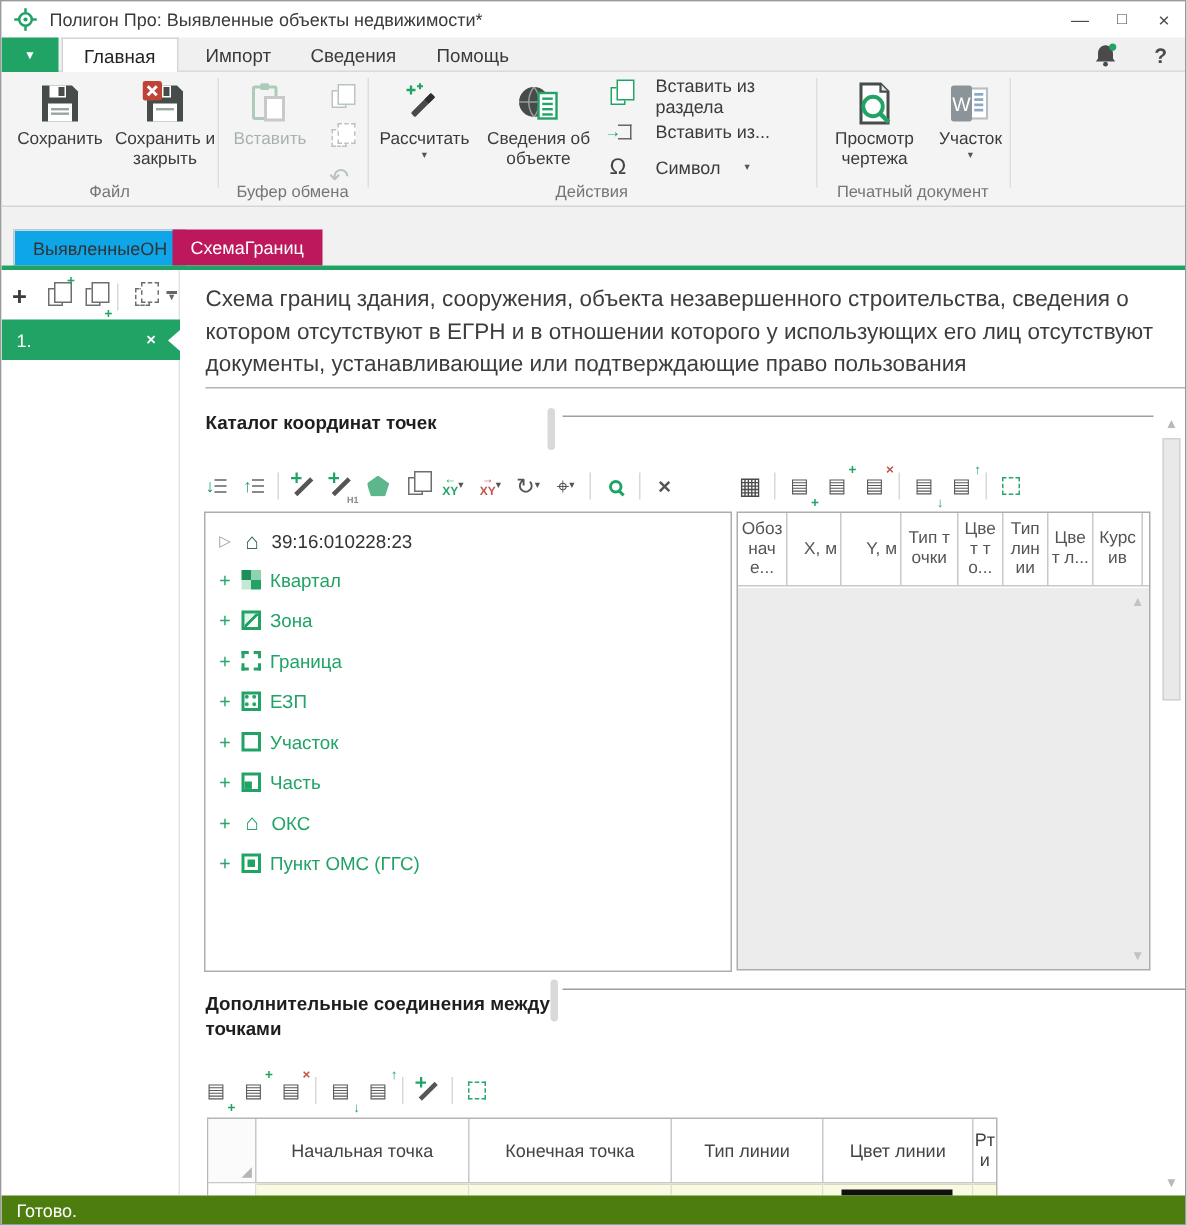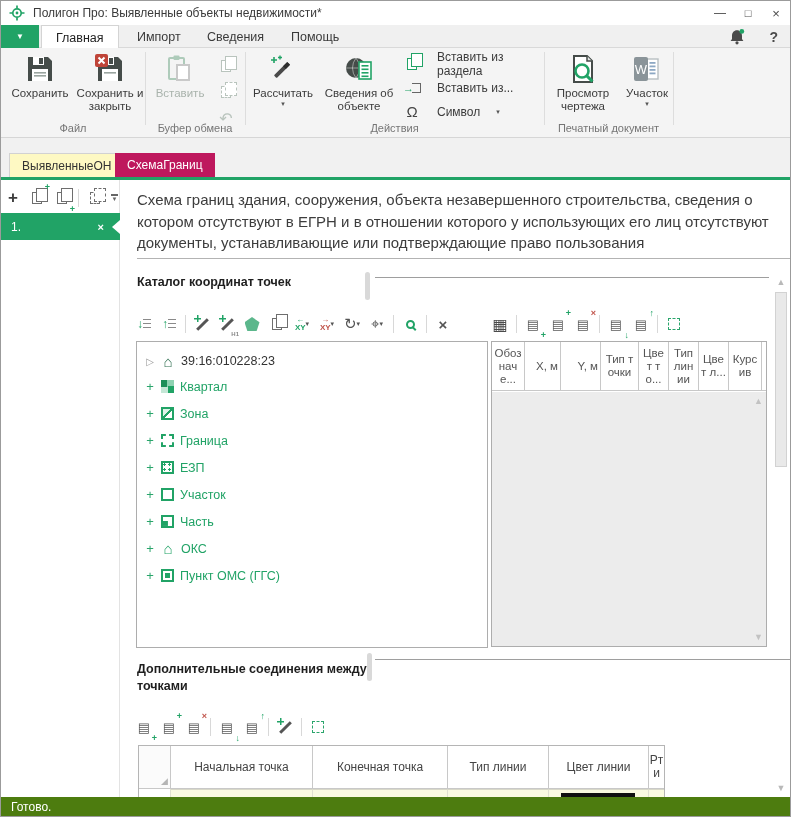--- a/index.html
+++ b/index.html
@@ -53,21 +53,21 @@
                  linear-gradient(#21a366,#21a366) center/1.5px 7px no-repeat; }
   .bars { width:8px; height:10px; background:repeating-linear-gradient(#8a8a8a 0 1.5px,transparent 1.5px 4px); }
   .ga { color:#21a366; font-weight:bold; }
   .xycol { display:flex; flex-direction:column; align-items:center; line-height:1; font-size:8px; font-weight:bold; }
   .xycol.green { color:#21a366; } .xycol.red { color:#c0534a; }
   .into-box { width:9px; height:10px; border:1.5px solid #666; border-left:none; }
 
   
   .docbar { position:absolute; left:0; top:137px; width:100%; height:39px; background:#f1f1f1; }
   .dtab { position:absolute; bottom:0; height:24px; display:flex; align-items:center; padding:0 12px; font-size:12px; }
-  .dtab.inactive { left:8px; background:#fef9c3; border:1px solid #d2d2d2; border-bottom:none; color:#333; }
+  .dtab.inactive { left:8px; background:#0ea5e9; border:1px solid #d2d2d2; border-bottom:none; color:#333; }
   .dtab.active { left:114px; background:#be185d; color:#fff; }
   .accentline { position:absolute; left:0; top:176px; width:100%; height:3px; background:#21a366; }
 
   
   .content { position:absolute; left:0; top:179px; right:0; bottom:19px; background:#fff; overflow:hidden; }
   .sidebar { position:absolute; left:0; top:0; width:119px; height:100%; border-right:1px solid #e3e3e3; background:#fff; }
   .sb-tools { position:absolute; left:4px; top:5px; height:26px; display:flex; align-items:center; gap:7px; }
   .sb-plus { font-size:17px; font-weight:bold; color:#3c3c3c; width:16px; text-align:center; }
   .vline { width:1px; height:18px; background:#d8d8d8; }
   .mini-dd { display:flex; flex-direction:column; align-items:center; gap:1px; }

